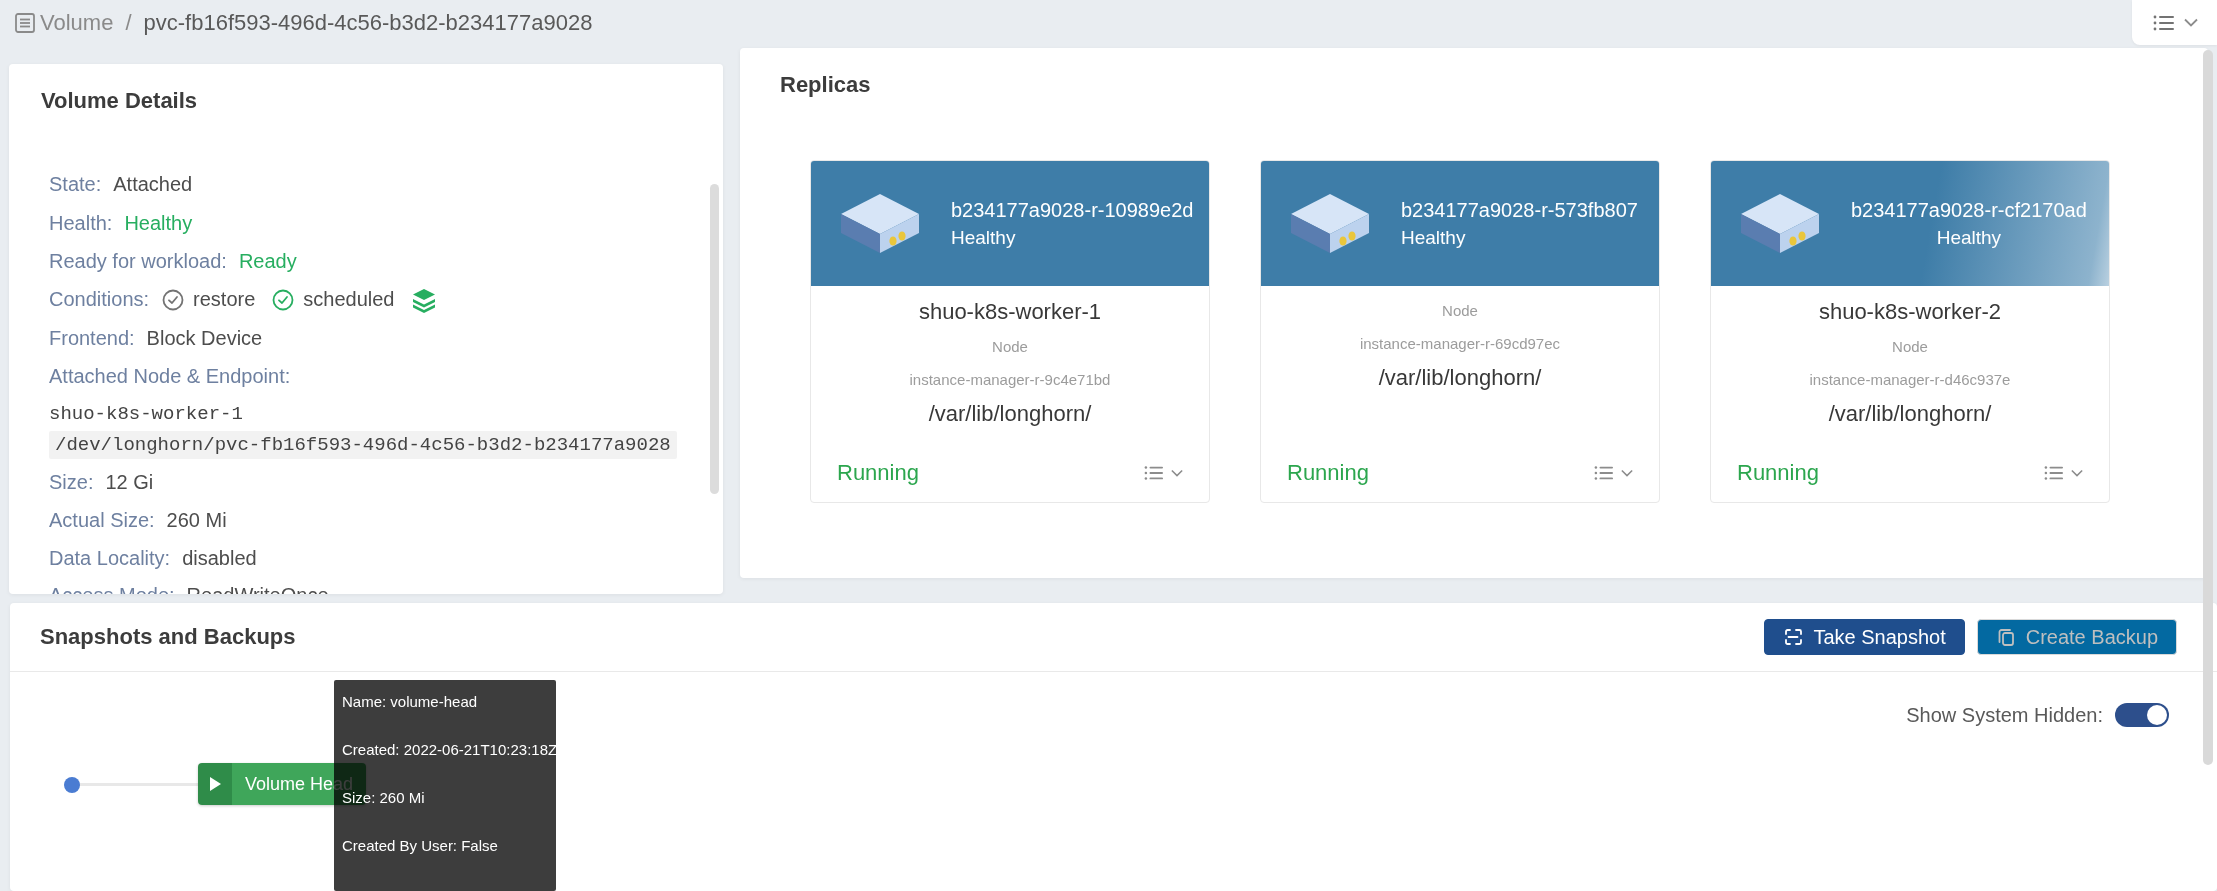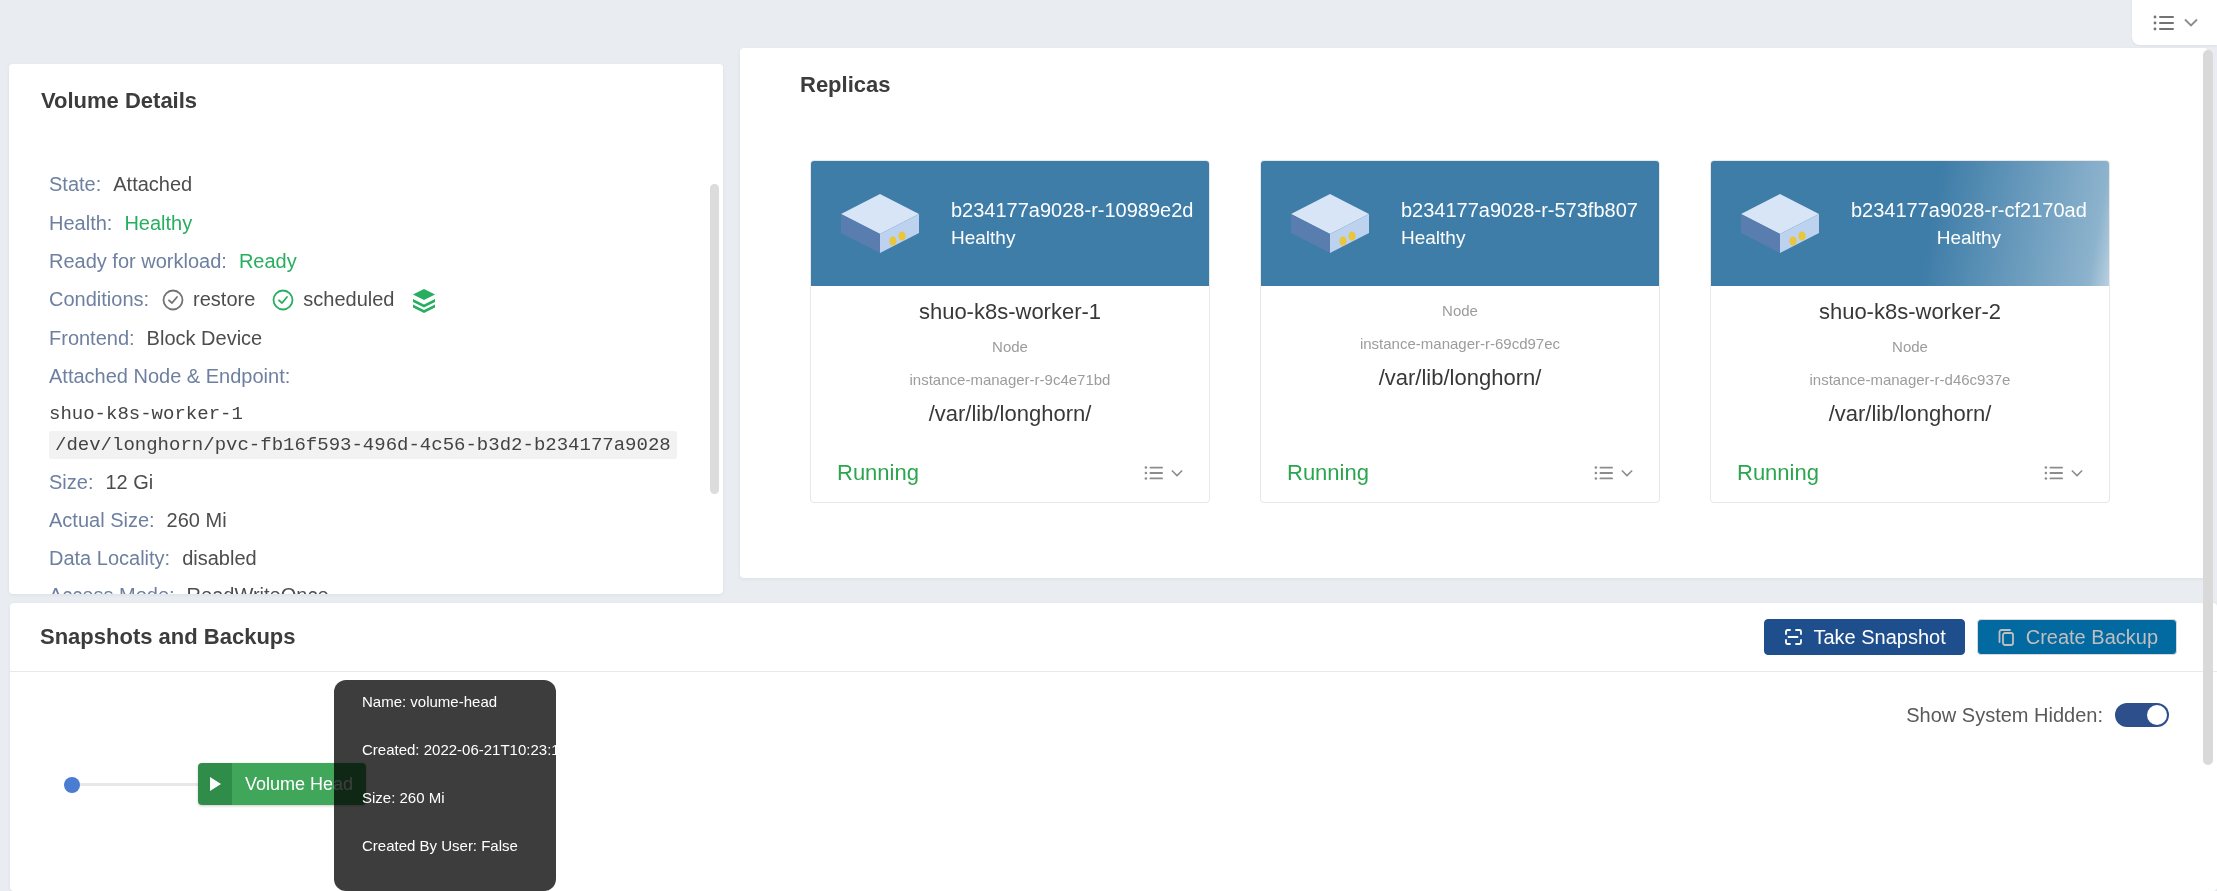--- a/index.html
+++ b/index.html
@@ -26,21 +26,21 @@
   .vd-label { color:#6e80a0; margin-right:12px; }
   .green-text { color:#27ae60; }
   .vd-mono { font-family:"Liberation Mono","DejaVu Sans Mono",monospace; font-size:19px; color:#434343; }
   .vd-endpoint { background:#f2f2f2; padding:3px 6px; border-radius:2px; }
   .cond-item { display:inline-flex; align-items:center; margin-right:16px; }
   .cond-item svg { margin-right:8px; }
   .vd-scroll-thumb { position:absolute; right:4px; top:120px; width:9px; height:310px; background:#dcdcdc; border-radius:5px; }
 
   
   .replicas-panel { left:740px; top:48px; width:1468px; height:530px; }
-  .replicas-panel .panel-title { position:absolute; left:40px; top:24px;margin-left:20px; }
+  .replicas-panel .panel-title { position:absolute; left:40px; top:24px; }
   .replica-cards { position:absolute; left:70px; top:112px; display:flex; gap:50px; }
   .replica-card { width:400px; height:343px; border:1px solid #e8e8e8; border-radius:4px; background:#fff; overflow:hidden; display:flex; flex-direction:column; }
   .replica-header { height:125px; background:#3e7da8; display:flex; align-items:center; color:#fff; }
   .replica-header.grad { background:linear-gradient(100deg,#3e7da8 55%, #8db3cd 95%, #b9d0e0 100%);text-align:center; }
   .replica-header svg.disk { margin-left:24px; flex:none; }
   .replica-head-text { margin-left:26px; }
   .replica-name { font-size:20px; line-height:28px; }
   .replica-health { font-size:19px; line-height:27px; }
   .replica-body { flex:1; display:flex; flex-direction:column; text-align:center; padding-top:8px; }
   .replica-node { font-size:22px; color:#383838; line-height:36px; }
@@ -63,34 +63,47 @@
   .toggle { width:54px; height:24px; border-radius:12px; background:#2d4f8c; position:relative; cursor:pointer; }
   .toggle-knob { position:absolute; right:2px; top:2px; width:20px; height:20px; border-radius:50%; background:#fff; }
 
   .timeline-dot { position:absolute; left:54px; top:174px; width:16px; height:16px; border-radius:50%; background:#4a7cd2; cursor:pointer; }
   .timeline-line { position:absolute; left:62px; top:180px; width:128px; height:3px; background:#e8e8e8; }
   .volume-head-btn { position:absolute; left:188px; top:160px; height:42px; display:flex; align-items:stretch; border-radius:4px; overflow:hidden; cursor:pointer; box-shadow:0 1px 3px rgba(0,0,0,0.2); }
   .vh-play { width:34px; background:#2f8c49; display:flex; align-items:center; justify-content:center; }
   .vh-play .tri { width:0; height:0; border-left:11px solid #ffffff; border-top:7px solid transparent; border-bottom:7px solid transparent; }
   .vh-label { background:#3fa65a; color:#ffffff; font-size:18px; display:flex; align-items:center; padding:0 13px; white-space:nowrap; }
 
-  .snap-tooltip { position:absolute; left:324px; top:77px; width:222px; height:211px; background:rgba(0,0,0,0.76); border-radius:12px; color:#fff; padding:13px 28px; z-index:5; overflow:hidden; }
+  .snap-tooltip { position:absolute; left:324px; top:77px; width:222px; height:211px; background:rgba(0,0,0,0.76); border-radius:2px; color:#fff; padding:13px 8px; z-index:5; overflow:hidden; }
   .snap-tooltip p { font-size:15px; line-height:17px; margin-bottom:31px; white-space:nowrap; }
 
   
   .page-scrollbar { position:absolute; right:4px; top:50px; width:10px; height:715px; background:#d9d9d9; border-radius:5px; cursor:pointer; }
 
   svg { display:block; }
 </style>
 </head>
 <body>
 
 <div class="page">
 
   <div class="topbar">
+    <div class="breadcrumb">
+      <span>
+        <svg width="22" height="24" viewBox="0 0 22 24">
+            <rect x="2" y="3" width="18" height="18" rx="2" fill="none" stroke="#8a8a8a" stroke-width="1.8"></rect>
+            <line x1="6" y1="8.5" x2="16" y2="8.5" stroke="#8a8a8a" stroke-width="1.8"></line>
+            <line x1="6" y1="12" x2="16" y2="12" stroke="#8a8a8a" stroke-width="1.8"></line>
+            <line x1="6" y1="15.5" x2="16" y2="15.5" stroke="#8a8a8a" stroke-width="1.8"></line>
+          </svg>
+      </span>
+      <span class="crumb-section">Volume</span>
+      <span class="crumb-sep">/</span>
+      <span class="crumb-name">pvc-fb16f593-496d-4c56-b3d2-b234177a9028</span>
+    </div>
     <div class="topbar-menu">
       <span>
         <svg width="24" height="20" viewBox="0 0 24 20">
             <circle cx="3" cy="4" r="1.4" fill="#737373"></circle>
             <line x1="8" y1="4" x2="21" y2="4" stroke="#737373" stroke-width="2" stroke-linecap="round"></line>
             <circle cx="3" cy="10" r="1.4" fill="#737373"></circle>
             <line x1="8" y1="10" x2="21" y2="10" stroke="#737373" stroke-width="2" stroke-linecap="round"></line>
             <circle cx="3" cy="16" r="1.4" fill="#737373"></circle>
             <line x1="8" y1="16" x2="21" y2="16" stroke="#737373" stroke-width="2" stroke-linecap="round"></line>
           </svg>

